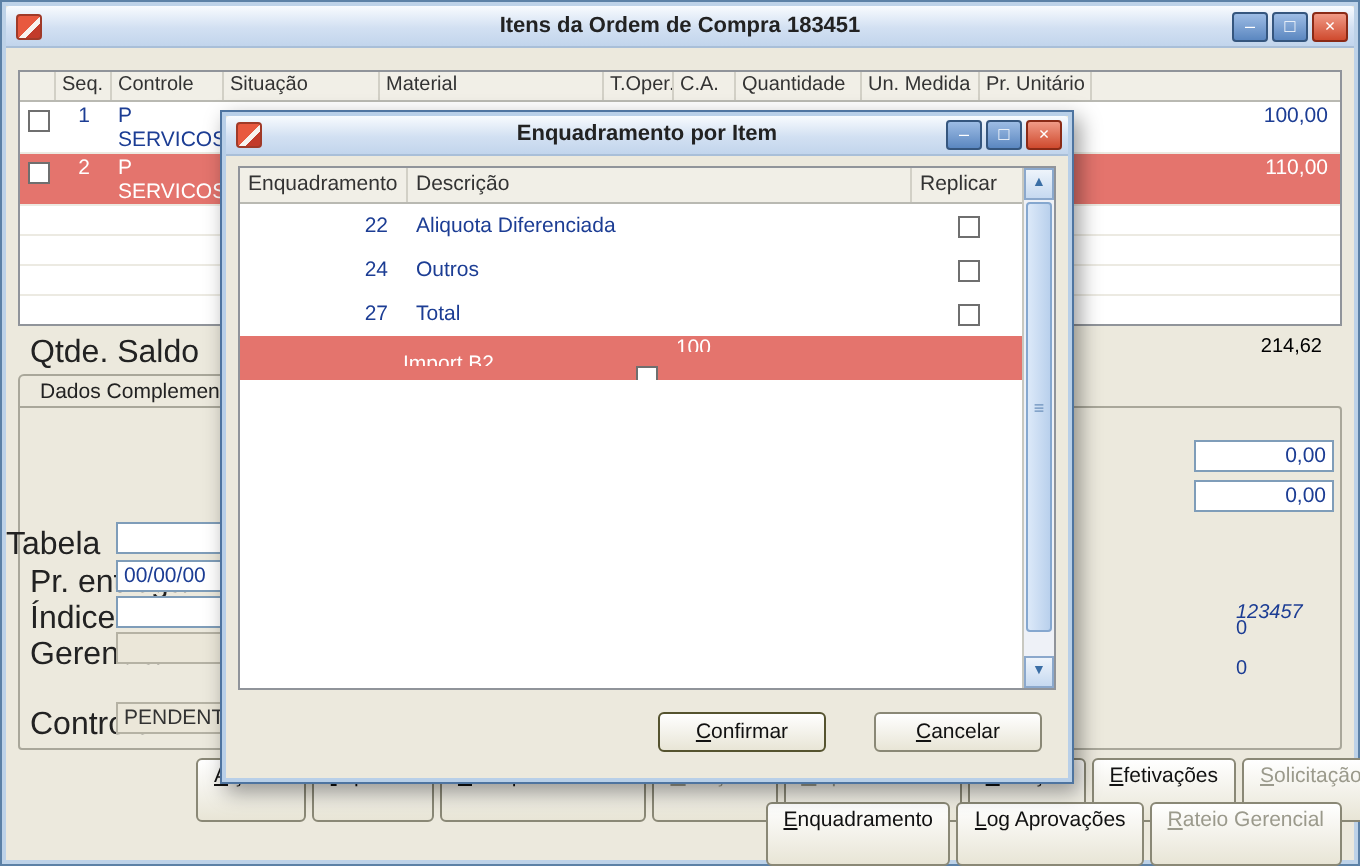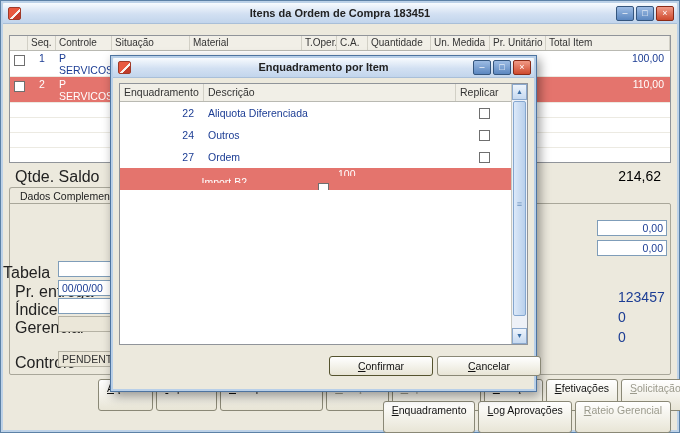--- a/index.html
+++ b/index.html
@@ -45,21 +45,21 @@
   .grid-row { display: flex; font-size: 10.5px; color: #1c3d94; border-bottom: 1px solid #eceae2; background: #fff; }
   .row-tall { height: 26px; line-height: 12px; }
   .row-empty { height: 15px; }
   .grid-row.selected { background: #e4746d; color: #fff; }
   .cell { padding: 1px 3px; overflow: hidden; white-space: nowrap; }
   .cell.num { text-align: right; padding-right: 6px; }
   .cell.center { text-align: center; }
   .cb { display: block; width: 11px; height: 11px; border: 1px solid #6f6f6f; background: #fff; margin: 3px auto 0; }
 
   .label { position: absolute; font-size: 16px; color: #222; }
-  .val { position: absolute; font-size: 14px; color: #1c3d94; }
+  .val { position: absolute; font-size: 10px; color: #1c3d94; }
   .val.dark { color: #000; }
 
   .tab {
     position: absolute; left: 8px; top: 186px; height: 17px; padding: 2px 10px;
     border: 1px solid #a9a79a; border-bottom: none; border-radius: 3px 3px 0 0;
     background: #ece9dd; font-size: 10.5px; color: #222;
   }
   .groupbox { position: absolute; left: 8px; top: 202px; width: 662px; height: 172px; border: 1px solid #a9a79a; border-radius: 0 2px 2px 2px; }
 
   .inp {
@@ -102,21 +102,21 @@
     color: #3a6ea5; font-size: 7px; line-height: 14px; text-align: center;
   }
   .sb-up { top: 0; } .sb-down { bottom: 0; }
   .sb-thumb {
     position: absolute; left: 1px; width: 13px; top: 17px; height: 215px;
     background: linear-gradient(90deg, #dce9f9, #b9d0ec); border: 1px solid #85a7cf; border-radius: 2px;
   }
   .sb-grip { display: block; text-align: center; color: #6f93bd; font-size: 9px; margin-top: 98px; line-height: 9px; }
 
   .d-btn {
-    position: absolute; width: 104px; height: 20px; line-height: 18px; text-align: center;
+    position: absolute; width: 84px; height: 20px; line-height: 18px; text-align: center;
     background: linear-gradient(#ffffff, #e8e5d6); border: 1px solid #8a8876;
     border-radius: 3px; font-size: 10.5px; color: #111; cursor: default;
   }
   .d-btn::first-letter { text-decoration: underline; }
   .d-btn.default { border-color: #55532f; }
 </style>
 </head>
 <body>
 
 <div class="window">
@@ -135,21 +135,20 @@
       <div class="gh-cell c-cb"></div>
       <div class="gh-cell c-seq">Seq.</div>
       <div class="gh-cell c-ctl">Controle</div>
       <div class="gh-cell c-sit">Situação</div>
       <div class="gh-cell c-mat">Material</div>
       <div class="gh-cell c-top">T.Oper.</div>
       <div class="gh-cell c-ca">C.A.</div>
       <div class="gh-cell c-qtd">Quantidade</div>
       <div class="gh-cell c-um">Un. Medida</div>
       <div class="gh-cell c-pu">Pr. Unitário</div>
-      <div class="gh-cell c-tot">Total Item</div>
     </div>
     <div class="grid-row row-tall">
       <div class="cell c-cb">
           <span class="cb"></span>
         </div>
       <div class="cell c-seq center">1</div>
       <div class="cell c-ctl">
         <div>P</div>
         <div>SERVICOS SER</div>
       </div>
@@ -191,21 +190,21 @@
 
   <div class="label" style="left:14px; top:300px;">Índice</div>
   <div class="inp" style="left:57px; top:297px; width:160px;"></div>
 
   <div class="label" style="left:14px; top:318px;">Gerencial</div>
   <div class="inp disabled" style="left:57px; top:315px; width:160px;"></div>
 
   <div class="label" style="left:14px; top:353px;">Controle</div>
   <div class="inp disabled" style="left:57px; top:350px; width:120px;">PENDENTE</div>
 
-  <div class="val" style="left:617px; top:288px;">123457</div>
+  <div class="val" style="left:617px; top:300px;font-style:italic;">123457</div>
   <div class="val" style="left:617px; top:308px;">0</div>
   <div class="val" style="left:617px; top:328px;">0</div>
 
   <div class="btnrow" style="left:97px; top:378px;">
     <span class="btn">Alçadas</span>
     <span class="btn">Impostos</span>
     <span class="btn">Acompanhamento</span>
     <span class="btn disabled">Cotações</span>
     <span class="btn disabled">Disponibilidade</span>
     <span class="btn">Situação</span>
@@ -246,21 +245,21 @@
     </div>
     <div class="d-row">
       <div class="d-cell d-enq num">24</div>
       <div class="d-cell d-desc">Outros</div>
       <div class="d-cell d-rep">
           <span class="cb"></span>
         </div>
     </div>
     <div class="d-row">
       <div class="d-cell d-enq num">27</div>
-      <div class="d-cell d-desc">Ordem</div>
+      <div class="d-cell d-desc">Total</div>
       <div class="d-cell d-rep">
           <span class="cb"></span>
         </div>
     </div>
     <div class="d-row selected">
       <div class="d-cell d-enq num">100</div>
       <div class="d-cell d-desc">Import B2</div>
       <div class="d-cell d-rep">
           <span class="cb"></span>
         </div>

